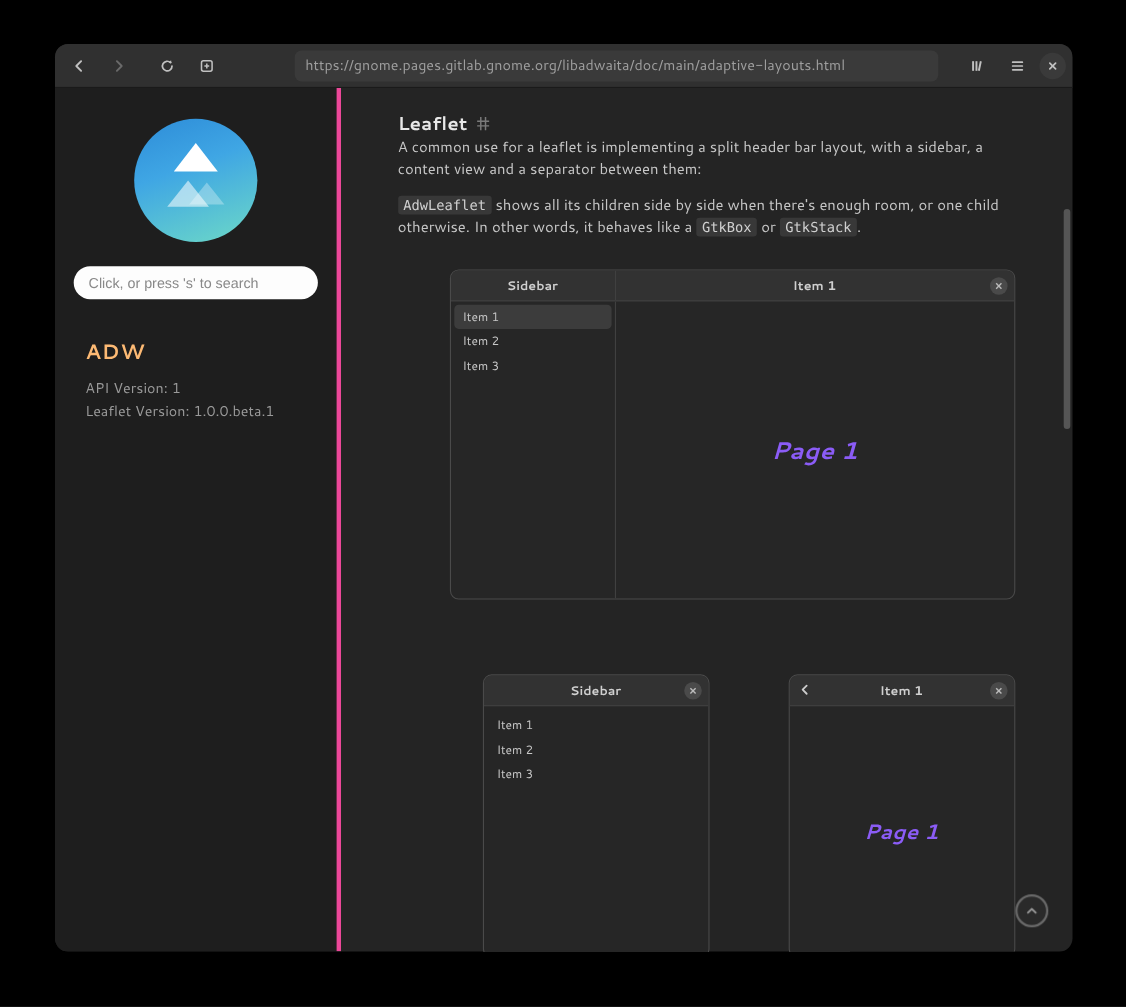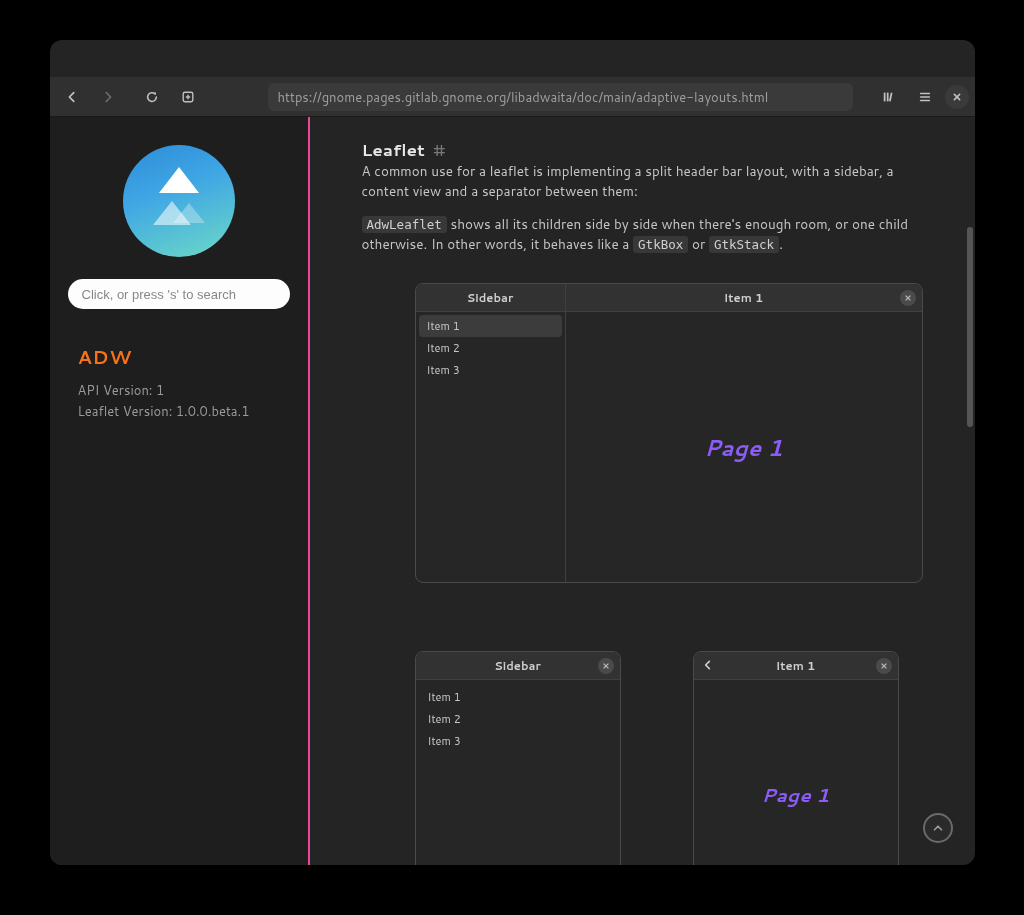--- a/index.html
+++ b/index.html
@@ -27,21 +27,20 @@
   }
   
   .toolbar {
     height: 40px;
     background: #303030;
     display: flex;
     align-items: center;
     padding: 0 6px;
     gap: 4px;
     border-bottom: 1px solid #1a1a1a;
-    margin-top: 37px;
   }
   .tb-btn {
     width: 32px;
     height: 28px;
     border-radius: 6px;
     display: flex;
     align-items: center;
     justify-content: center;
     color: #c0c0c0;
     cursor: pointer;
@@ -71,21 +70,21 @@
     display: flex;
     overflow: hidden;
   }
   .sidebar {
     width: 260px;
     background: #1e1e1e;
     padding: 28px 24px;
     display: flex;
     flex-direction: column;
     align-items: center;
-    border-right: 2px solid #ec4899;
+    border-right: 4px solid #ec4899;
   }
   .logo {
     width: 112px;
     height: 112px;
     border-radius: 50%;
     background: linear-gradient(160deg, #2d8cd8 0%, #3fa6e4 40%, #6dd9c7 100%);
     position: relative;
     margin-bottom: 22px;
     overflow: hidden;
   }
@@ -102,21 +101,21 @@
     outline: none;
   }
   .search-box::placeholder { color: #888; }
   .side-meta {
     align-self: flex-start;
     margin-top: 34px;
     width: 100%;
     padding-left: 4px;
   }
   .adw-title {
-    color: #f97316;
+    color: #fdba74;
     font-size: 19px;
     font-weight: 700;
     letter-spacing: 0.5px;
     margin-bottom: 10px;
   }
   .meta-line {
     color: #9a9a9a;
     font-size: 13px;
     line-height: 1.6;
   }
@@ -154,22 +153,22 @@
   .illus-wrap {
     display: flex;
     flex-direction: column;
     gap: 68px;
     margin-top: 28px;
   }
   
   .demo-row {
     display: flex;
     gap: 72px;
-    justify-content: flex-start;
-    margin-left: 53px;
+    justify-content: flex-end;
+    margin-left: 34px;
   }
   .demo-win {
     background: #262626;
     border: 1px solid #4a4a4a;
     border-radius: 8px;
     overflow: hidden;
     display: flex;
     flex-direction: column;
   }
   .demo-win.wide { width: 514px; height: 300px; flex-direction: column; }

